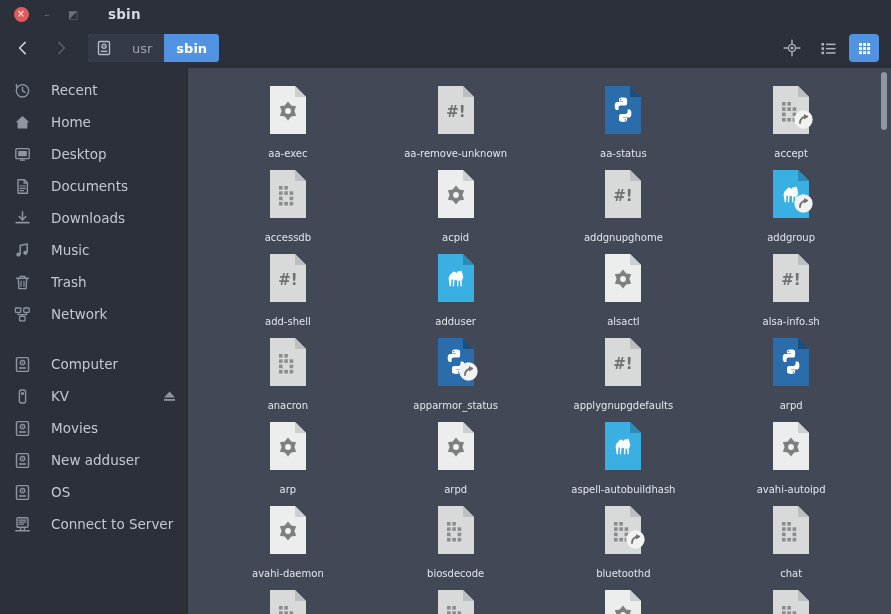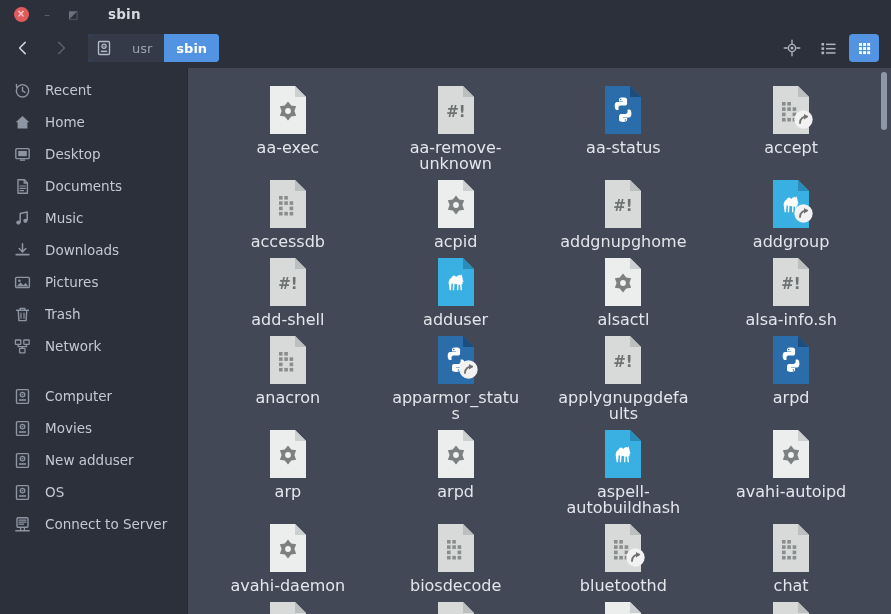--- a/index.html
+++ b/index.html
@@ -82,21 +82,21 @@
     background: #2b303b;
     padding-top: 6px;
     overflow: hidden;
     border-right: 1px solid #262a34;
   }
   .side-item {
     height: 32px;
     display: flex; align-items: center;
     padding: 0 10px 0 14px;
     color: #c3c9d4; font-size: 13.5px;
-    gap: 14px;
+    gap: 20px;
   }
   .side-item .sicon {
     width: 17px; height: 17px; flex: 0 0 17px;
     display: flex; align-items: center; justify-content: center;
     color: #8d95a3;
   }
   .side-item .slabel { flex: 1 1 auto; white-space: nowrap; overflow: hidden; }
   .side-item .eject { color: #8d95a3; display: flex; align-items: center; }
   .side-gap { height: 18px; }
 
@@ -112,23 +112,23 @@
     grid-template-columns: repeat(4, 1fr);
     padding: 10px 16px 0 16px;
     row-gap: 0px;
   }
   .cell {
     display: flex; flex-direction: column; align-items: center;
     padding-top: 8px;
     min-height: 77px;
   }
   .cell-label {
-    margin-top: 6px;
+    margin-top: 12px;
     color: #e3e6eb;
-    font-size: 16px;
+    font-size: 10px;
     text-align: center;
     line-height: 16px;
     max-width: 132px;
     word-break: break-word;
   }
 
   
   .ficon { position: relative; width: 40px; height: 48px; }
   .page {
     position: absolute; inset: 0;
@@ -272,45 +272,35 @@
                 <path d="M4 1.8 L10.4 1.8 L13.4 4.8 L13.4 15.2 L4 15.2 Z" fill="none" stroke="currentColor" stroke-width="1.4" stroke-linejoin="round"></path>
                 <path d="M10.2 2 L10.2 5 L13.2 5" fill="none" stroke="currentColor" stroke-width="1.3"></path>
                 <path d="M6 8 L11.4 8 M6 10.4 L11.4 10.4 M6 12.6 L9.6 12.6" stroke="currentColor" stroke-width="1.2" stroke-linecap="round"></path>
               </svg>
             </span>
             <span class="slabel">Documents</span>
           </div>
           <div class="side-item">
             <span class="sicon">
               <svg width="17" height="17" viewBox="0 0 17 17">
+                <path d="M8.5 1.8 L8.5 9.6 M5.2 6.6 L8.5 10 L11.8 6.6" fill="none" stroke="currentColor" stroke-width="1.5" stroke-linecap="round" stroke-linejoin="round"></path>
+                <path d="M2.2 12.6 L14.8 12.6" stroke="currentColor" stroke-width="1.8" stroke-linecap="round"></path>
+              </svg>
+            </span>
+            <span class="slabel">Downloads</span>
+          </div>
+          <div class="side-item">
+            <span class="sicon">
+              <svg width="17" height="17" viewBox="0 0 17 17">
                 <path d="M6.2 12.4 L6.2 3.6 L13.2 2 L13.2 10.6" fill="none" stroke="currentColor" stroke-width="1.5" stroke-linejoin="round"></path>
                 <circle cx="4.4" cy="12.6" r="2.1" fill="currentColor"></circle>
                 <circle cx="11.4" cy="10.8" r="2.1" fill="currentColor"></circle>
               </svg>
             </span>
             <span class="slabel">Music</span>
-          </div>
-          <div class="side-item">
-            <span class="sicon">
-              <svg width="17" height="17" viewBox="0 0 17 17">
-                <path d="M8.5 1.8 L8.5 9.6 M5.2 6.6 L8.5 10 L11.8 6.6" fill="none" stroke="currentColor" stroke-width="1.5" stroke-linecap="round" stroke-linejoin="round"></path>
-                <path d="M2.2 12.6 L14.8 12.6" stroke="currentColor" stroke-width="1.8" stroke-linecap="round"></path>
-              </svg>
-            </span>
-            <span class="slabel">Downloads</span>
-          </div>
-          <div class="side-item">
-            <span class="sicon">
-              <svg width="17" height="17" viewBox="0 0 17 17">
-                <rect x="1.6" y="3.4" width="13.8" height="10.2" rx="1" fill="none" stroke="currentColor" stroke-width="1.4"></rect>
-                <circle cx="5.4" cy="6.8" r="1.3" fill="currentColor"></circle>
-                <path d="M2.4 12.6 L6.6 8.4 L9.4 11.2 L11.6 9 L14.6 12.6 Z" fill="currentColor"></path>
-              </svg>
-            </span>
-            <span class="slabel">Pictures</span>
           </div>
           <div class="side-item">
             <span class="sicon">
               <svg width="17" height="17" viewBox="0 0 17 17">
                 <path d="M2.6 4.2 L14.4 4.2" stroke="currentColor" stroke-width="1.5" stroke-linecap="round"></path>
                 <path d="M6.2 4 L6.2 2.4 L10.8 2.4 L10.8 4" fill="none" stroke="currentColor" stroke-width="1.3"></path>
                 <path d="M4.3 4.8 L4.9 14.6 L12.1 14.6 L12.7 4.8" fill="none" stroke="currentColor" stroke-width="1.4" stroke-linejoin="round"></path>
                 <path d="M7 7.2 L7 12.2 M10 7.2 L10 12.2" stroke="currentColor" stroke-width="1.2" stroke-linecap="round"></path>
               </svg>
             </span>
@@ -333,20 +323,35 @@
           <div class="side-item">
             <span class="sicon">
               <svg width="17" height="17" viewBox="0 0 17 17">
                 <rect x="2.5" y="1.6" width="12" height="13.8" rx="1.2" fill="none" stroke="currentColor" stroke-width="1.4"></rect>
                 <circle cx="8.5" cy="6.6" r="2.3" fill="none" stroke="currentColor" stroke-width="1.3"></circle>
                 <circle cx="8.5" cy="6.6" r=".8" fill="currentColor"></circle>
                 <rect x="5" y="11.2" width="7" height="1.6" fill="currentColor"></rect>
               </svg>
             </span>
             <span class="slabel">Computer</span>
+          </div>
+          <div class="side-item">
+            <span class="sicon">
+              <svg width="17" height="17" viewBox="0 0 17 17">
+                <rect x="5.4" y="2" width="6.2" height="13" rx="2" fill="none" stroke="currentColor" stroke-width="1.4"></rect>
+                <rect x="7" y="4.2" width="3" height="2.6" rx=".5" fill="currentColor"></rect>
+              </svg>
+            </span>
+            <span class="slabel">KV</span>
+            <span class="eject">
+              <svg width="15" height="15" viewBox="0 0 15 15">
+                <path d="M7.5 2.6 L13 8.4 L2 8.4 Z" fill="currentColor"></path>
+                <rect x="2" y="10" width="11" height="1.8" fill="currentColor"></rect>
+              </svg>
+            </span>
           </div>
           <div class="side-item">
             <span class="sicon">
               <svg width="17" height="17" viewBox="0 0 17 17">
                 <rect x="2.5" y="1.6" width="12" height="13.8" rx="1.2" fill="none" stroke="currentColor" stroke-width="1.4"></rect>
                 <circle cx="8.5" cy="6.6" r="2.3" fill="none" stroke="currentColor" stroke-width="1.3"></circle>
                 <circle cx="8.5" cy="6.6" r=".8" fill="currentColor"></circle>
                 <rect x="5" y="11.2" width="7" height="1.6" fill="currentColor"></rect>
               </svg>
             </span>

